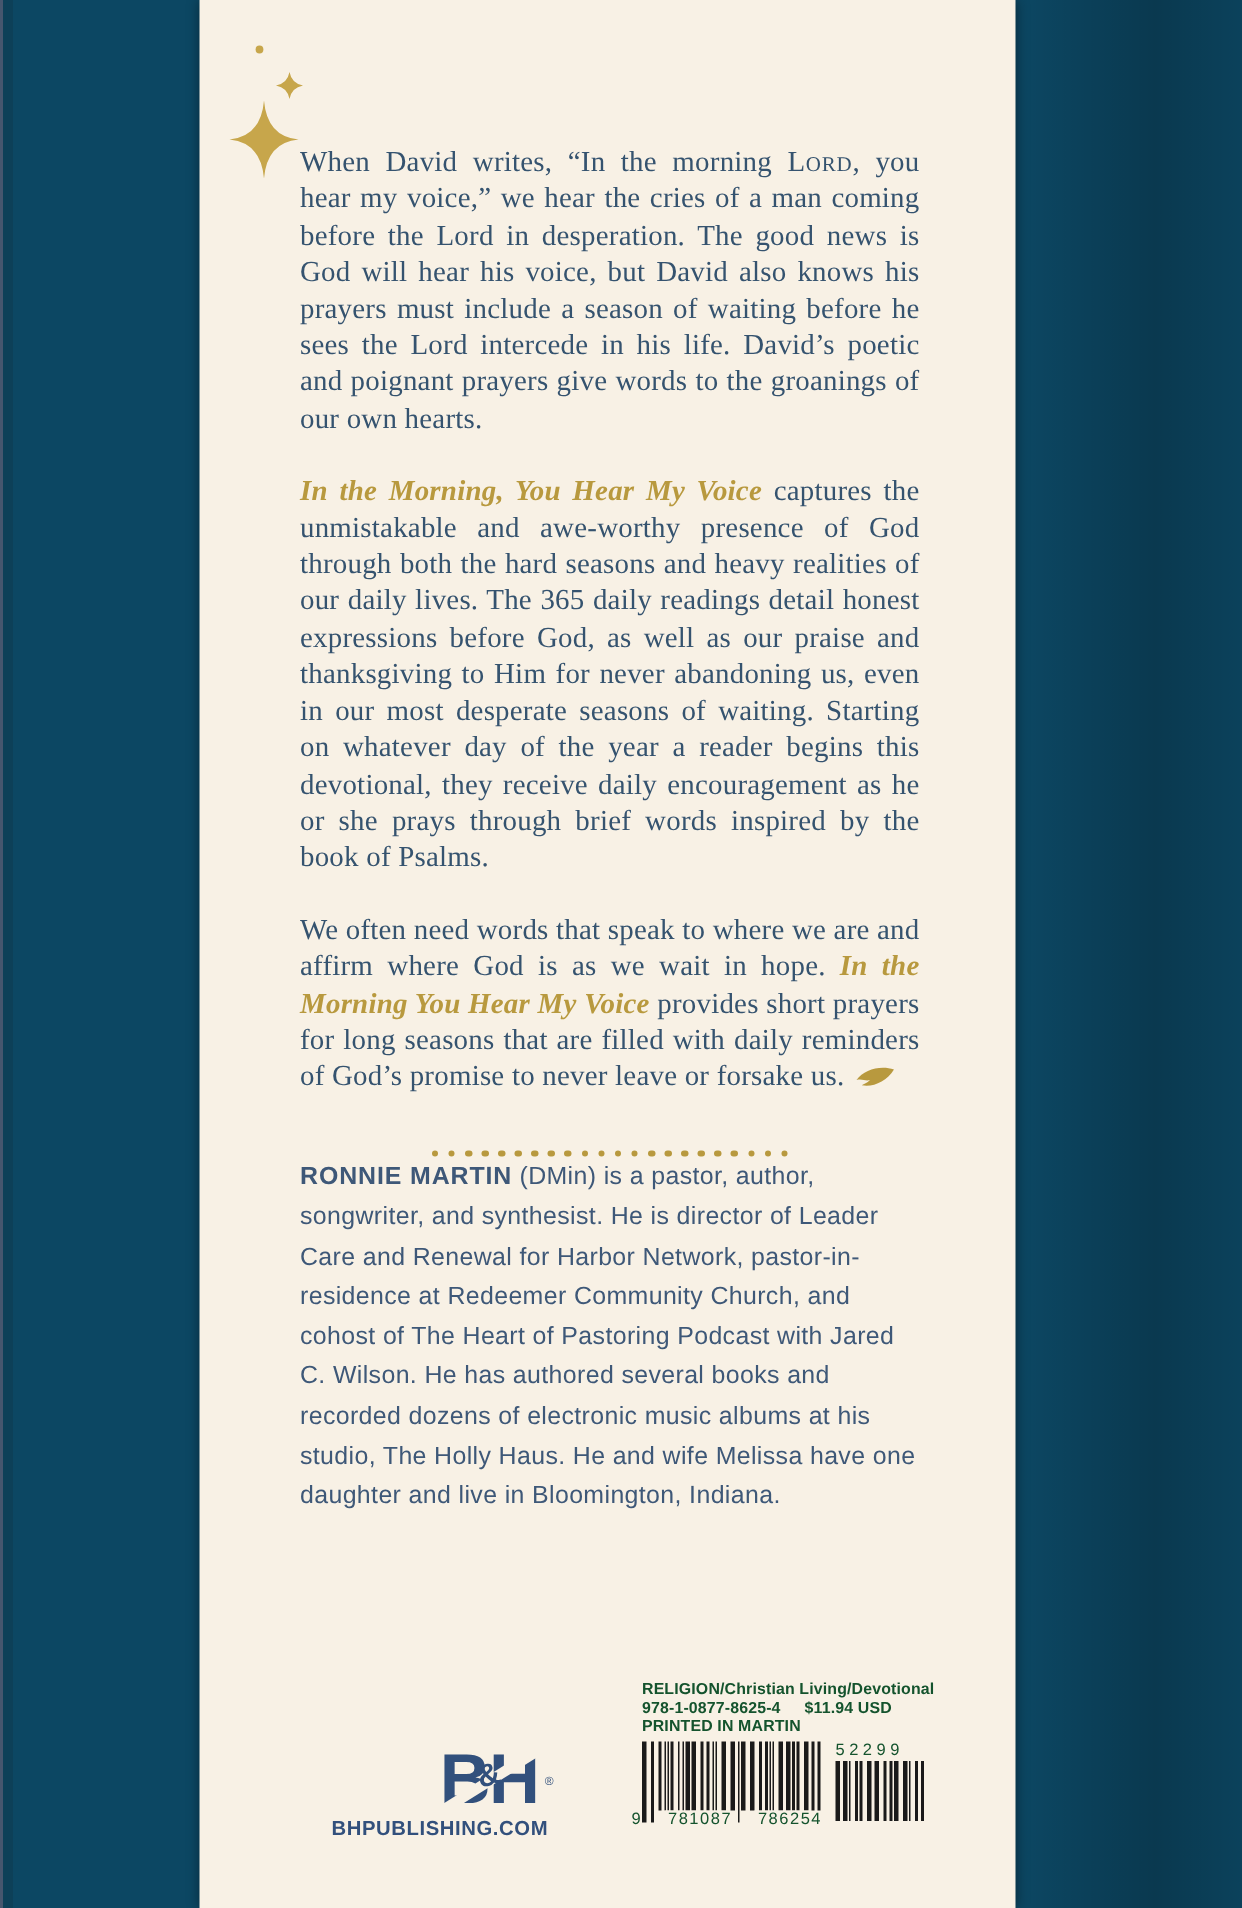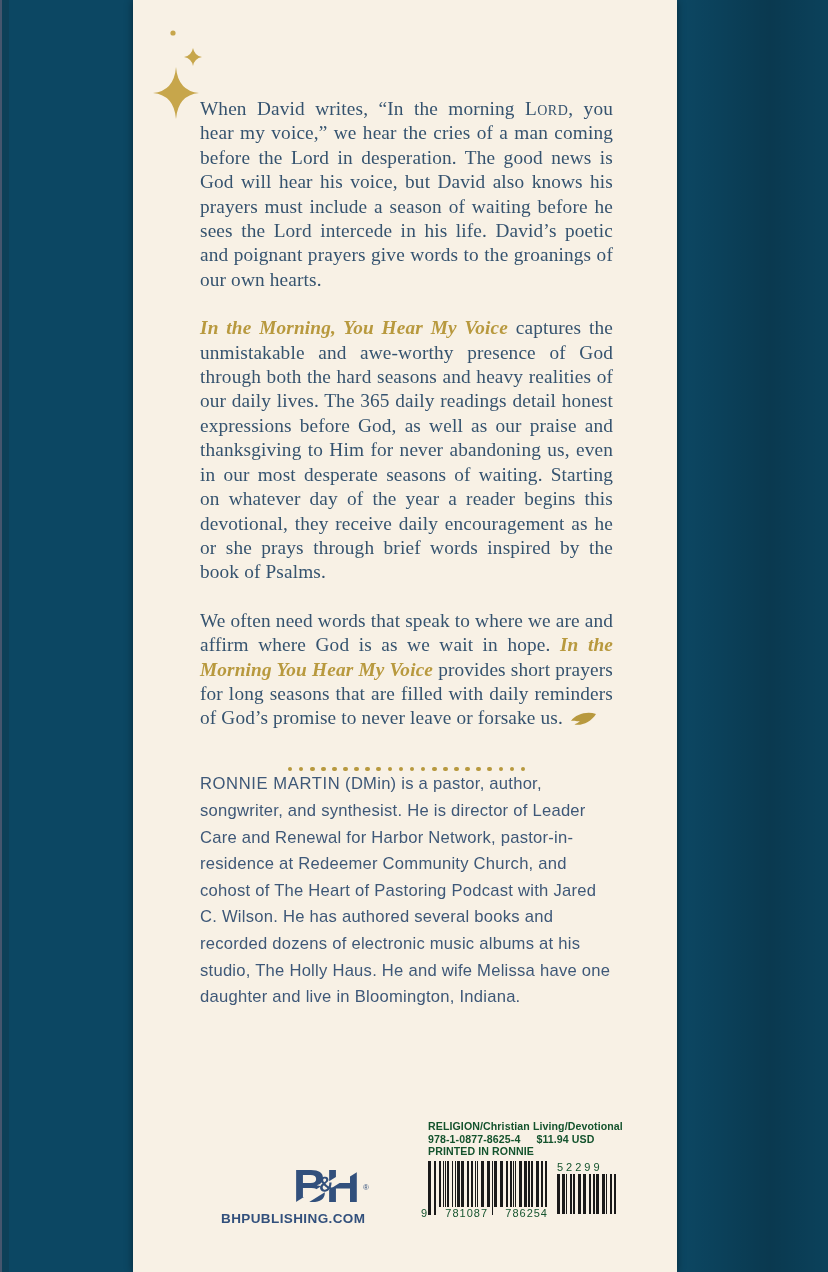--- a/index.html
+++ b/index.html
@@ -18,21 +18,21 @@
   }
   .sparkle{position:absolute;left:18px;top:20px;}
   .copy{
     position:absolute;left:67px;top:97px;width:413px;
     color:#35536F;font-size:19.3px;line-height:24.4px;
     text-align:justify;letter-spacing:0.15px;
   }
   .copy p{margin:0 0 24px 0;}
   .seg-smallcaps{font-variant:small-caps;letter-spacing:0.5px;}
   .seg-title{color:#B8993E;font-style:italic;font-weight:600;}
-  .seg-bold{font-weight:400;letter-spacing:0.6px;}
+  .seg-bold{font-weight:700;letter-spacing:0.6px;}
   .seg-italic{}
   .inline-icon{display:inline-block;vertical-align:-2px;margin-left:2px;}
   .divider{display:flex;justify-content:center;gap:6.5px;margin:36px 0 0 0;}
   .divider i{width:4.6px;height:4.6px;border-radius:50%;background:#B8993E;display:block;}
   .bio{
     margin-top:40px;
     font-family:"Liberation Sans", sans-serif;
     font-size:16.6px;line-height:26.6px;letter-spacing:0.25px;
     color:#3E5878;text-align:left;
   }
@@ -124,21 +124,21 @@
       </div>
       <div class="site">BHPUBLISHING.COM</div>
     </div>
 
     <div class="bc">
       <div class="bc-meta">
         <div>RELIGION/Christian Living/Devotional</div>
         <div>
           <span>978-1-0877-8625-4</span><span class="bc-price">$11.94 USD</span>
         </div>
-        <div>PRINTED IN RONNIE</div>
+        <div>PRINTED IN MARTIN</div>
       </div>
       <div class="bc-row">
         <div class="bc-main">
           <div class="bars" id="bars-main">
               <i class="tall" style="width: 3px; margin-right: 3px;"></i>
               <i class="tall" style="width: 2px; margin-right: 3px;"></i>
               <i style="width: 2px; margin-right: 2px;"></i>
               <i style="width: 1px; margin-right: 1px;"></i>
               <i style="width: 1px; margin-right: 1px;"></i>
               <i style="width: 2px; margin-right: 3px;"></i>

